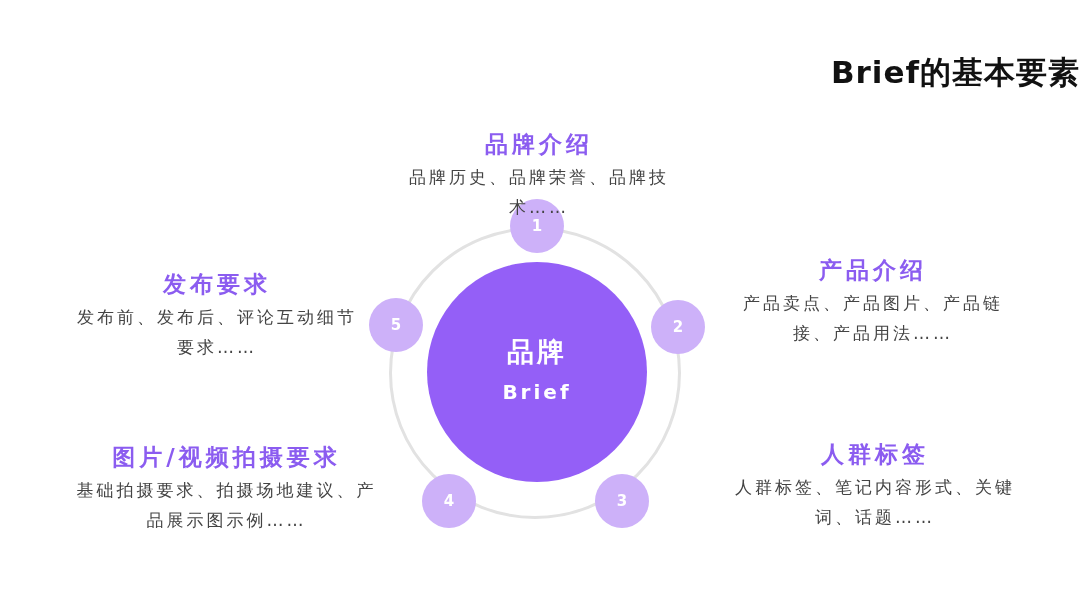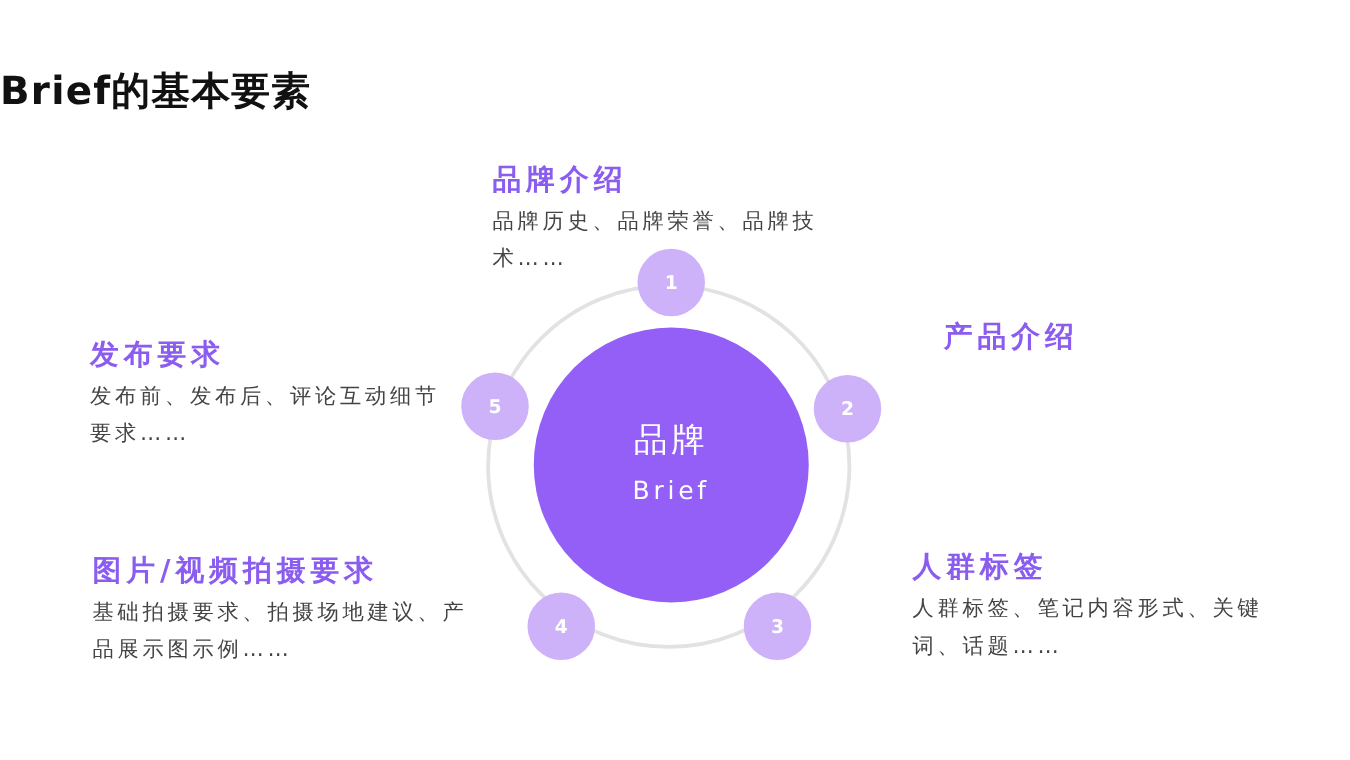--- a/index.html
+++ b/index.html
@@ -1,39 +1,39 @@
 <!DOCTYPE html>
 <html><head>
 <meta charset="utf-8">
 <style>
   html, body { margin:0; padding:0; }
   body {
     width:1080px; height:608px; background:#ffffff; position:relative; overflow:hidden;
     font-family: "DejaVu Sans", "Liberation Sans", sans-serif;
   }
   .title {
-    position:absolute; left:0; top:52px; width:1080px; text-align:left;
+    position:absolute; left:0; top:52px; width:1080px; text-align:right;
     font-size:31px; font-weight:bold; color:#111111; letter-spacing:1px;
   }
   .ring {
     position:absolute; left:389px; top:227px; width:292px; height:292px;
     border:3px solid #e2e2e2; border-radius:50%; box-sizing:border-box;
   }
   .core {
     position:absolute; left:427px; top:262px; width:220px; height:220px; border-radius:50%;
-    background:#945ff7; color:#ffffff; text-align:center; font-weight:normal;
+    background:#945ff7; color:#ffffff; text-align:center; font-weight:bold;
   }
   .core .l1 { position:absolute; top:72px; width:100%; font-size:27px; letter-spacing:3px; }
   .core .l2 { position:absolute; top:118px; width:100%; font-size:20px; letter-spacing:3px; }
   .node {
     position:absolute; width:54px; height:54px; border-radius:50%;
     background:#cdb1f9; color:#ffffff; font-weight:bold; font-size:15px;
     display:flex; align-items:center; justify-content:center;
   }
-  .block { position:absolute; width:300px; }
+  .block { position:absolute; width:300px;text-align:center; }
   .block .head {
     font-size:23px; font-weight:bold; color:#8b5cf0; letter-spacing:4px; line-height:32px;
   }
   .block .desc {
     font-size:17px; color:#444444; letter-spacing:3px; line-height:30px; margin-top:2px;
   }
 </style>
 </head>
 <body>
 
@@ -50,22 +50,23 @@
 <div class="node" style="left:651px; top:300px;">2</div>
 <div class="node" style="left:595px; top:474px;">3</div>
 <div class="node" style="left:422px; top:474px;">4</div>
 <div class="node" style="left:369px; top:298px;">5</div>
 
 <div class="block" style="left:394px; top:128px; width:290px;">
   <div class="head">品牌介绍</div>
   <div class="desc">品牌历史、品牌荣誉、品牌技术……</div>
 </div>
 
-<div class="block" style="left:728px; top:254px; width:290px;margin-left:27px;">
+<div class="block" style="left:728px; top:254px; width:290px;">
   <div class="head">产品介绍</div>
+  <div class="desc">产品卖点、产品图片、产品链接、产品用法……</div>
 </div>
 
 <div class="block" style="left:730px; top:438px; width:290px;">
   <div class="head">人群标签</div>
   <div class="desc">人群标签、笔记内容形式、关键词、话题……</div>
 </div>
 
 <div class="block" style="left:74px; top:441px; width:305px;">
   <div class="head">图片/视频拍摄要求</div>
   <div class="desc">基础拍摄要求、拍摄场地建议、产品展示图示例……</div>

